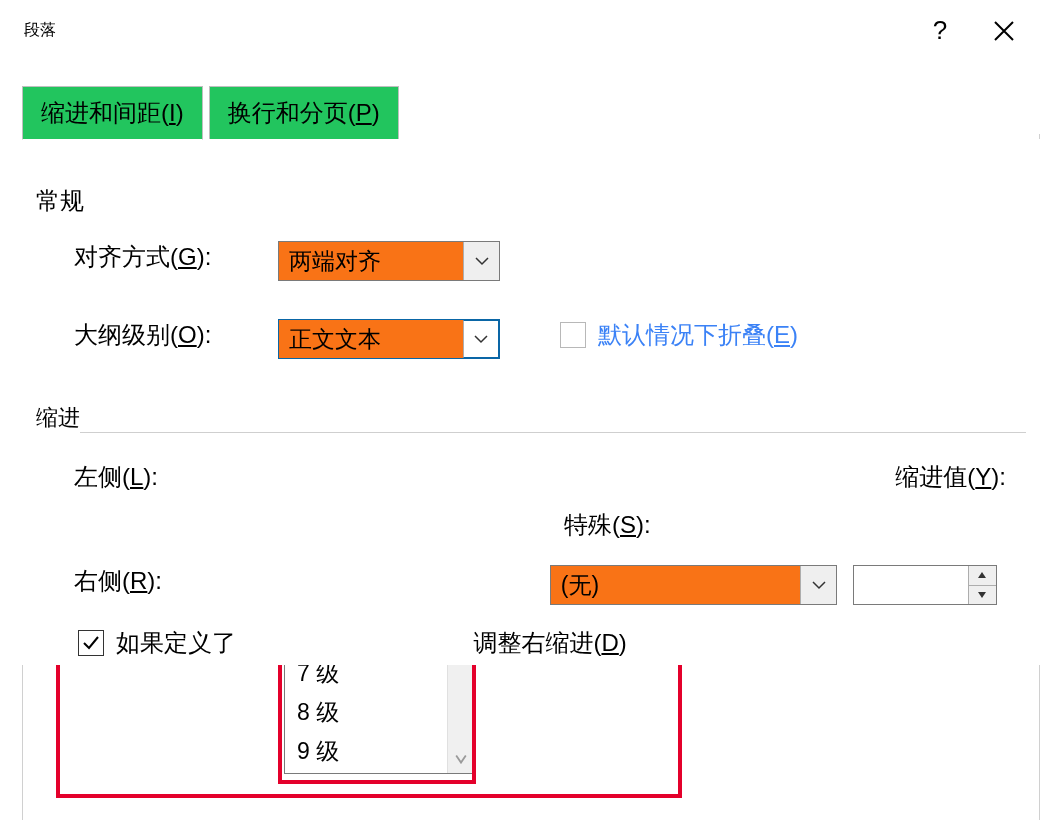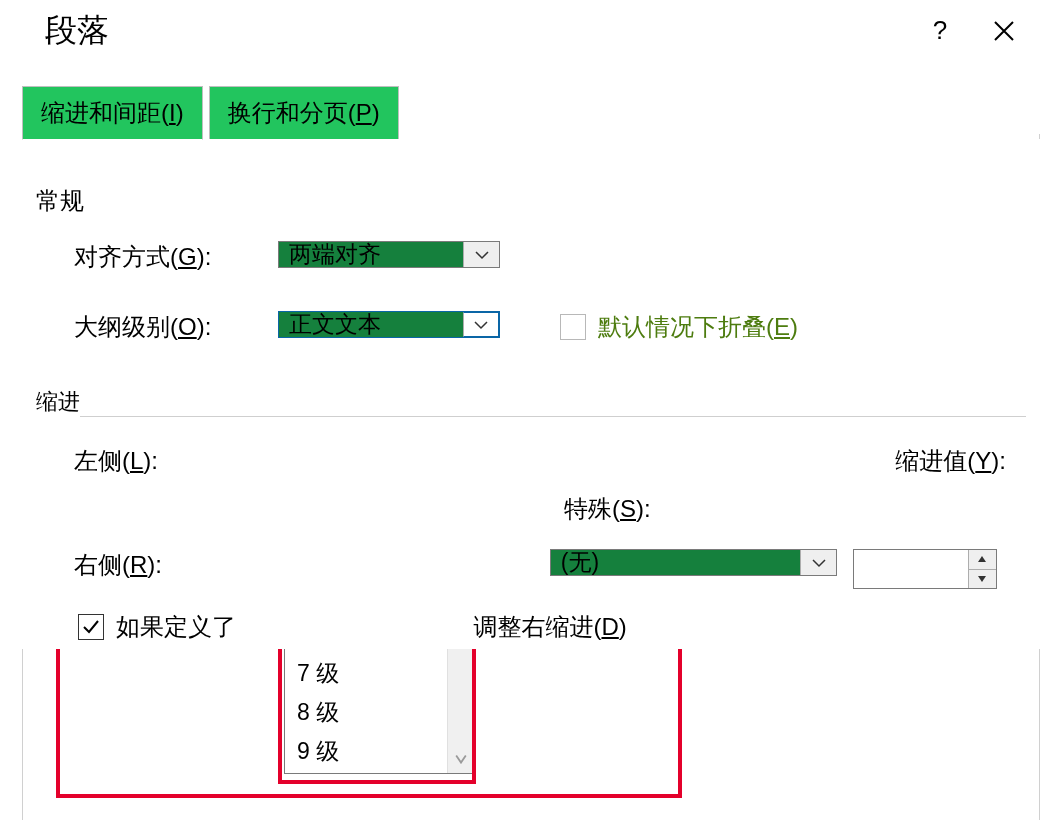--- a/index.html
+++ b/index.html
@@ -15,21 +15,21 @@
     position: relative;
   }
   
   .titlebar {
     height: 62px;
     display: flex;
     align-items: center;
     padding: 0 16px 0 24px;
     border-bottom: 1px solid transparent;
   }
-  .titlebar .title { flex: 1; font-size: 32px; margin-left: 21px; }
+  .titlebar .title { flex: 1; font-size: 16px; }
   .titlebar .help-btn, .titlebar .close-btn {
     width: 64px; height: 62px;
     display: flex; align-items: center; justify-content: center;
     font-size: 26px; font-weight: 400;
   }
   .titlebar .close-btn svg { width: 22px; height: 22px; }
   
   .tab-area {
     margin: 24px 12px 0 22px;
     position: relative;
@@ -80,22 +80,22 @@
   }
   .form-label {
     width: 196px;
     font-size: 24px;
   }
   .form-label .mn { text-decoration: underline; }
   
   .combo {
     display: flex;
     border: 1px solid #7a7a7a;
-    height: 27px;
-    background: #15803d;
+    height: 40px;
+    background: #f97316;
   }
   .combo-text {
     padding: 4px 10px 4px 10px;
     font-size: 23px;
     flex: 1;
     display: flex; align-items: center;
   }
   .combo-btn {
     width: 36px;
     border-left: 1px solid #adadad;
@@ -118,21 +118,21 @@
     gap: 12px;
     font-size: 24px;
   }
   .chk-box {
     width: 26px; height: 26px;
     border: 1.5px solid #333;
     display: flex; align-items: center; justify-content: center;
     background: #fff;
   }
   .chk.disabled .chk-box { border-color: #b8b8b8; }
-  .chk.disabled { color: #4d7c0f; }
+  .chk.disabled { color: #3b82f6; }
   .chk .mn { text-decoration: underline; }
   .chk-box svg { width: 18px; height: 16px; }
   
   .section-head {
     display: flex; align-items: flex-end;
     margin: 38px 14px 4px 14px;
   }
   .section-head .line { flex: 1; border-top: 1px solid #cfcfcf; height: 0; }
   
   .dropdown {

